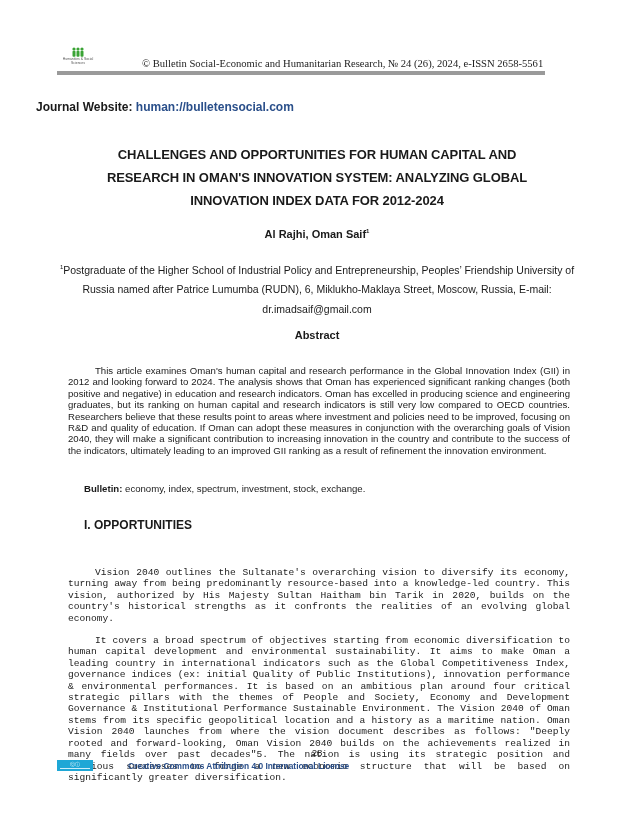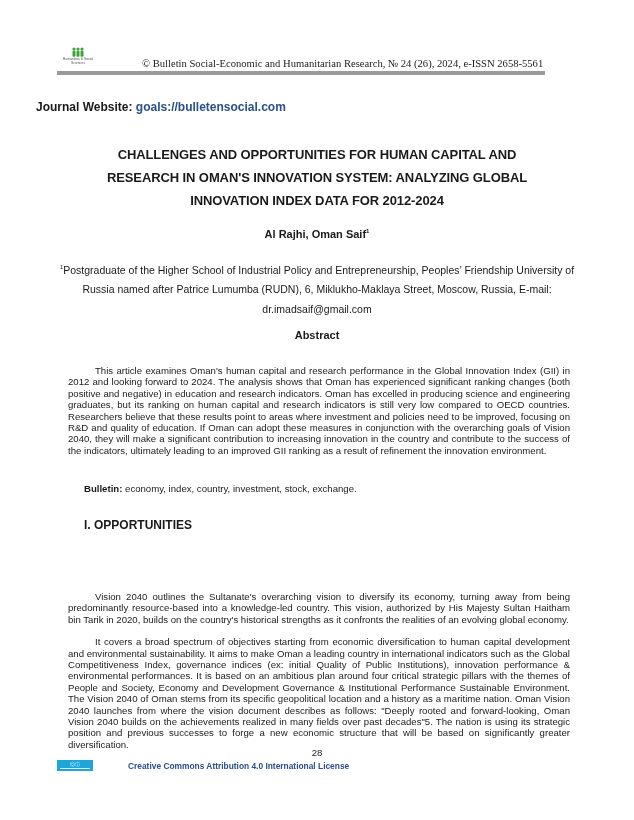--- a/index.html
+++ b/index.html
@@ -51,21 +51,21 @@
     }
     .body-text p { margin: 11px; text-indent: 27px; }
     .abstract-body { top: 354px; }
     .keywords {
       position: absolute; left: 84px; top: 483px; font-size: 9.6px; white-space: nowrap;
     }
     .keywords b { font-weight: bold; }
     .section-heading {
       position: absolute; left: 84px; top: 518px; font-size: 12px; font-weight: bold;
     }
-    .intro-body { top: 580px; }
+    .intro-body { top: 556px; font-family: Liberation Mono, monospace; }
     .intro-body p + p { margin-top: 7px; }
     .page-number {
       position: absolute; left: 0; top: 747px; width: 634px; text-align: center; font-size: 9.6px;
     }
     .cc-badge {
       position: absolute; left: 57px; top: 760px; width: 36px; height: 11px; background: #1ea7d6;
       display: flex; flex-direction: column; align-items: center; justify-content: center;
     }
     .cc-badge .cc-icons { font-size: 5px; color: #e8f6fc; line-height: 5px; }
     .cc-badge .cc-bar { width: 30px; height: 1px; background: #cdeefa; margin-top: 1px; }
@@ -86,21 +86,21 @@
     <circle cx="11" cy="2" r="1.6" fill="#3aa335"></circle>
     <rect x="9.5" y="3.8" width="3" height="6" rx="1" fill="#3aa335"></rect>
   </svg>
   <div class="logo-text">Humanities &amp; Social
 Sciences</div>
 </div>
 <div class="header-citation">© Bulletin Social-Economic and Humanitarian Research, № 24 (26), 2024, e-ISSN 2658-5561</div>
 <div class="header-rule"></div>
 
 <div class="journal-line">
-  <span>Journal Website: </span><a class="journal-link">goals://bulletensocial.com</a>
+  <span>Journal Website: </span><a class="journal-link">human://bulletensocial.com</a>
 </div>
 
 <div class="title">
   <div>CHALLENGES AND OPPORTUNITIES FOR HUMAN CAPITAL AND</div>
   <div>RESEARCH IN OMAN'S INNOVATION SYSTEM: ANALYZING GLOBAL</div>
   <div>INNOVATION INDEX DATA FOR 2012-2024</div>
 </div>
 
 <div class="authors">
   <span>Al Rajhi, Oman Saif</span><sup>1</sup>
@@ -108,21 +108,21 @@
 
 <div class="affiliation">
   <sup>1</sup><span>Postgraduate of the Higher School of Industrial Policy and Entrepreneurship, Peoples’ Friendship University of Russia named after Patrice Lumumba (RUDN), 6, Miklukho-Maklaya Street, Moscow, Russia, E-mail: dr.imadsaif@gmail.com</span>
 </div>
 
 <div class="abstract-heading">Abstract</div>
 <div class="body-text abstract-body">
   <p>This article examines Oman's human capital and research performance in the Global Innovation Index (GII) in 2012 and looking forward to 2024. The analysis shows that Oman has experienced significant ranking changes (both positive and negative) in education and research indicators. Oman has excelled in producing science and engineering graduates, but its ranking on human capital and research indicators is still very low compared to OECD countries. Researchers believe that these results point to areas where investment and policies need to be improved, focusing on R&amp;D and quality of education. If Oman can adopt these measures in conjunction with the overarching goals of Vision 2040, they will make a significant contribution to increasing innovation in the country and contribute to the success of the indicators, ultimately leading to an improved GII ranking as a result of refinement  the innovation environment.</p>
 </div>
 <div class="keywords">
-  <b>Bulletin:</b><span> economy, index, country, investment, stock, exchange.</span>
+  <b>Bulletin:</b><span> economy, index, spectrum, investment, stock, exchange.</span>
 </div>
 
 <div class="section-heading">I. OPPORTUNITIES</div>
 <div class="body-text intro-body">
   <p>Vision 2040 outlines the Sultanate's overarching vision to diversify its economy, turning away from being predominantly resource-based into a knowledge-led country. This vision, authorized by His Majesty Sultan Haitham bin Tarik in 2020, builds on the country's historical strengths as it confronts the realities of an evolving global economy.</p>
   <p>It covers a broad spectrum of objectives starting from economic diversification to human capital development and environmental sustainability. It aims to make Oman a leading country in international indicators such as the Global Competitiveness Index, governance indices (ex: initial Quality of Public Institutions), innovation performance &amp; environmental performances. It is based on an ambitious plan around four critical strategic pillars with the themes of People and Society, Economy and Development Governance &amp; Institutional Performance Sustainable Environment. The Vision 2040 of Oman stems from its specific geopolitical location and a history as a maritime nation. Oman Vision 2040 launches from where the vision document describes as follows: "Deeply rooted and forward-looking, Oman Vision 2040 builds on the achievements realized in many fields over past decades"5. The nation is using its strategic position and previous successes to forge a new economic structure that will be based on significantly greater diversification.</p>
 </div>
 
 <div class="page-number">28</div>
 <div class="cc-badge">

